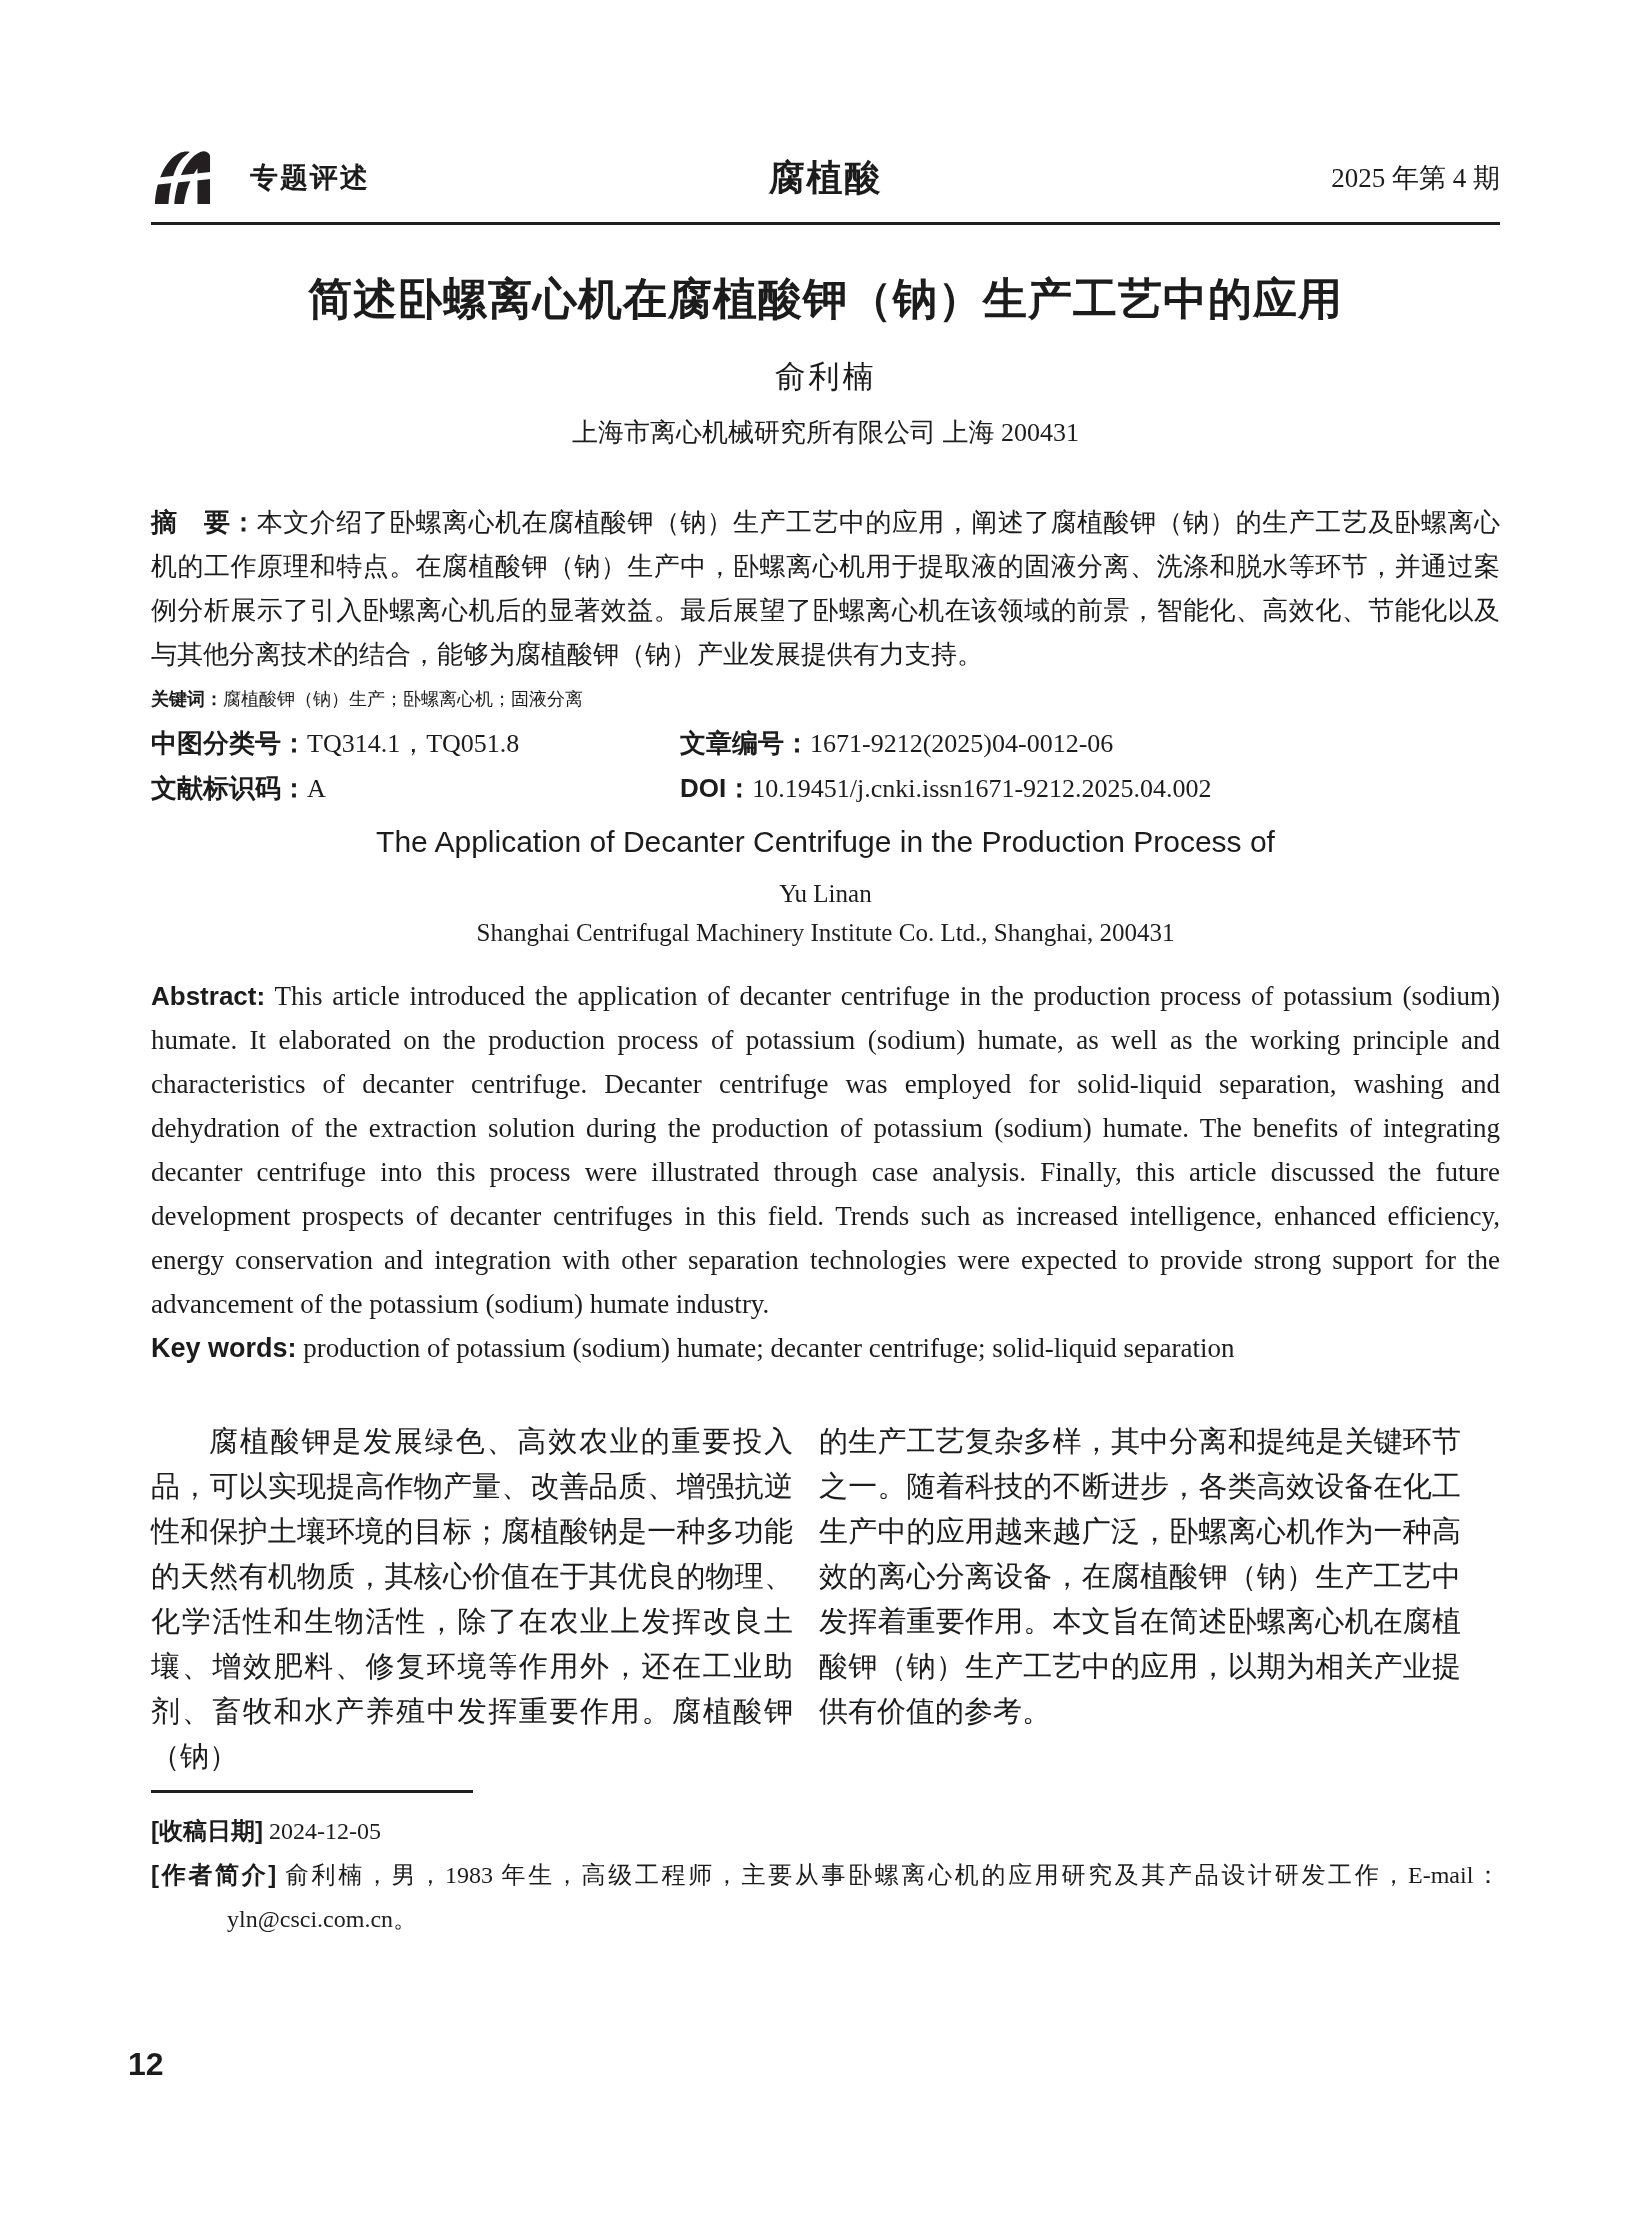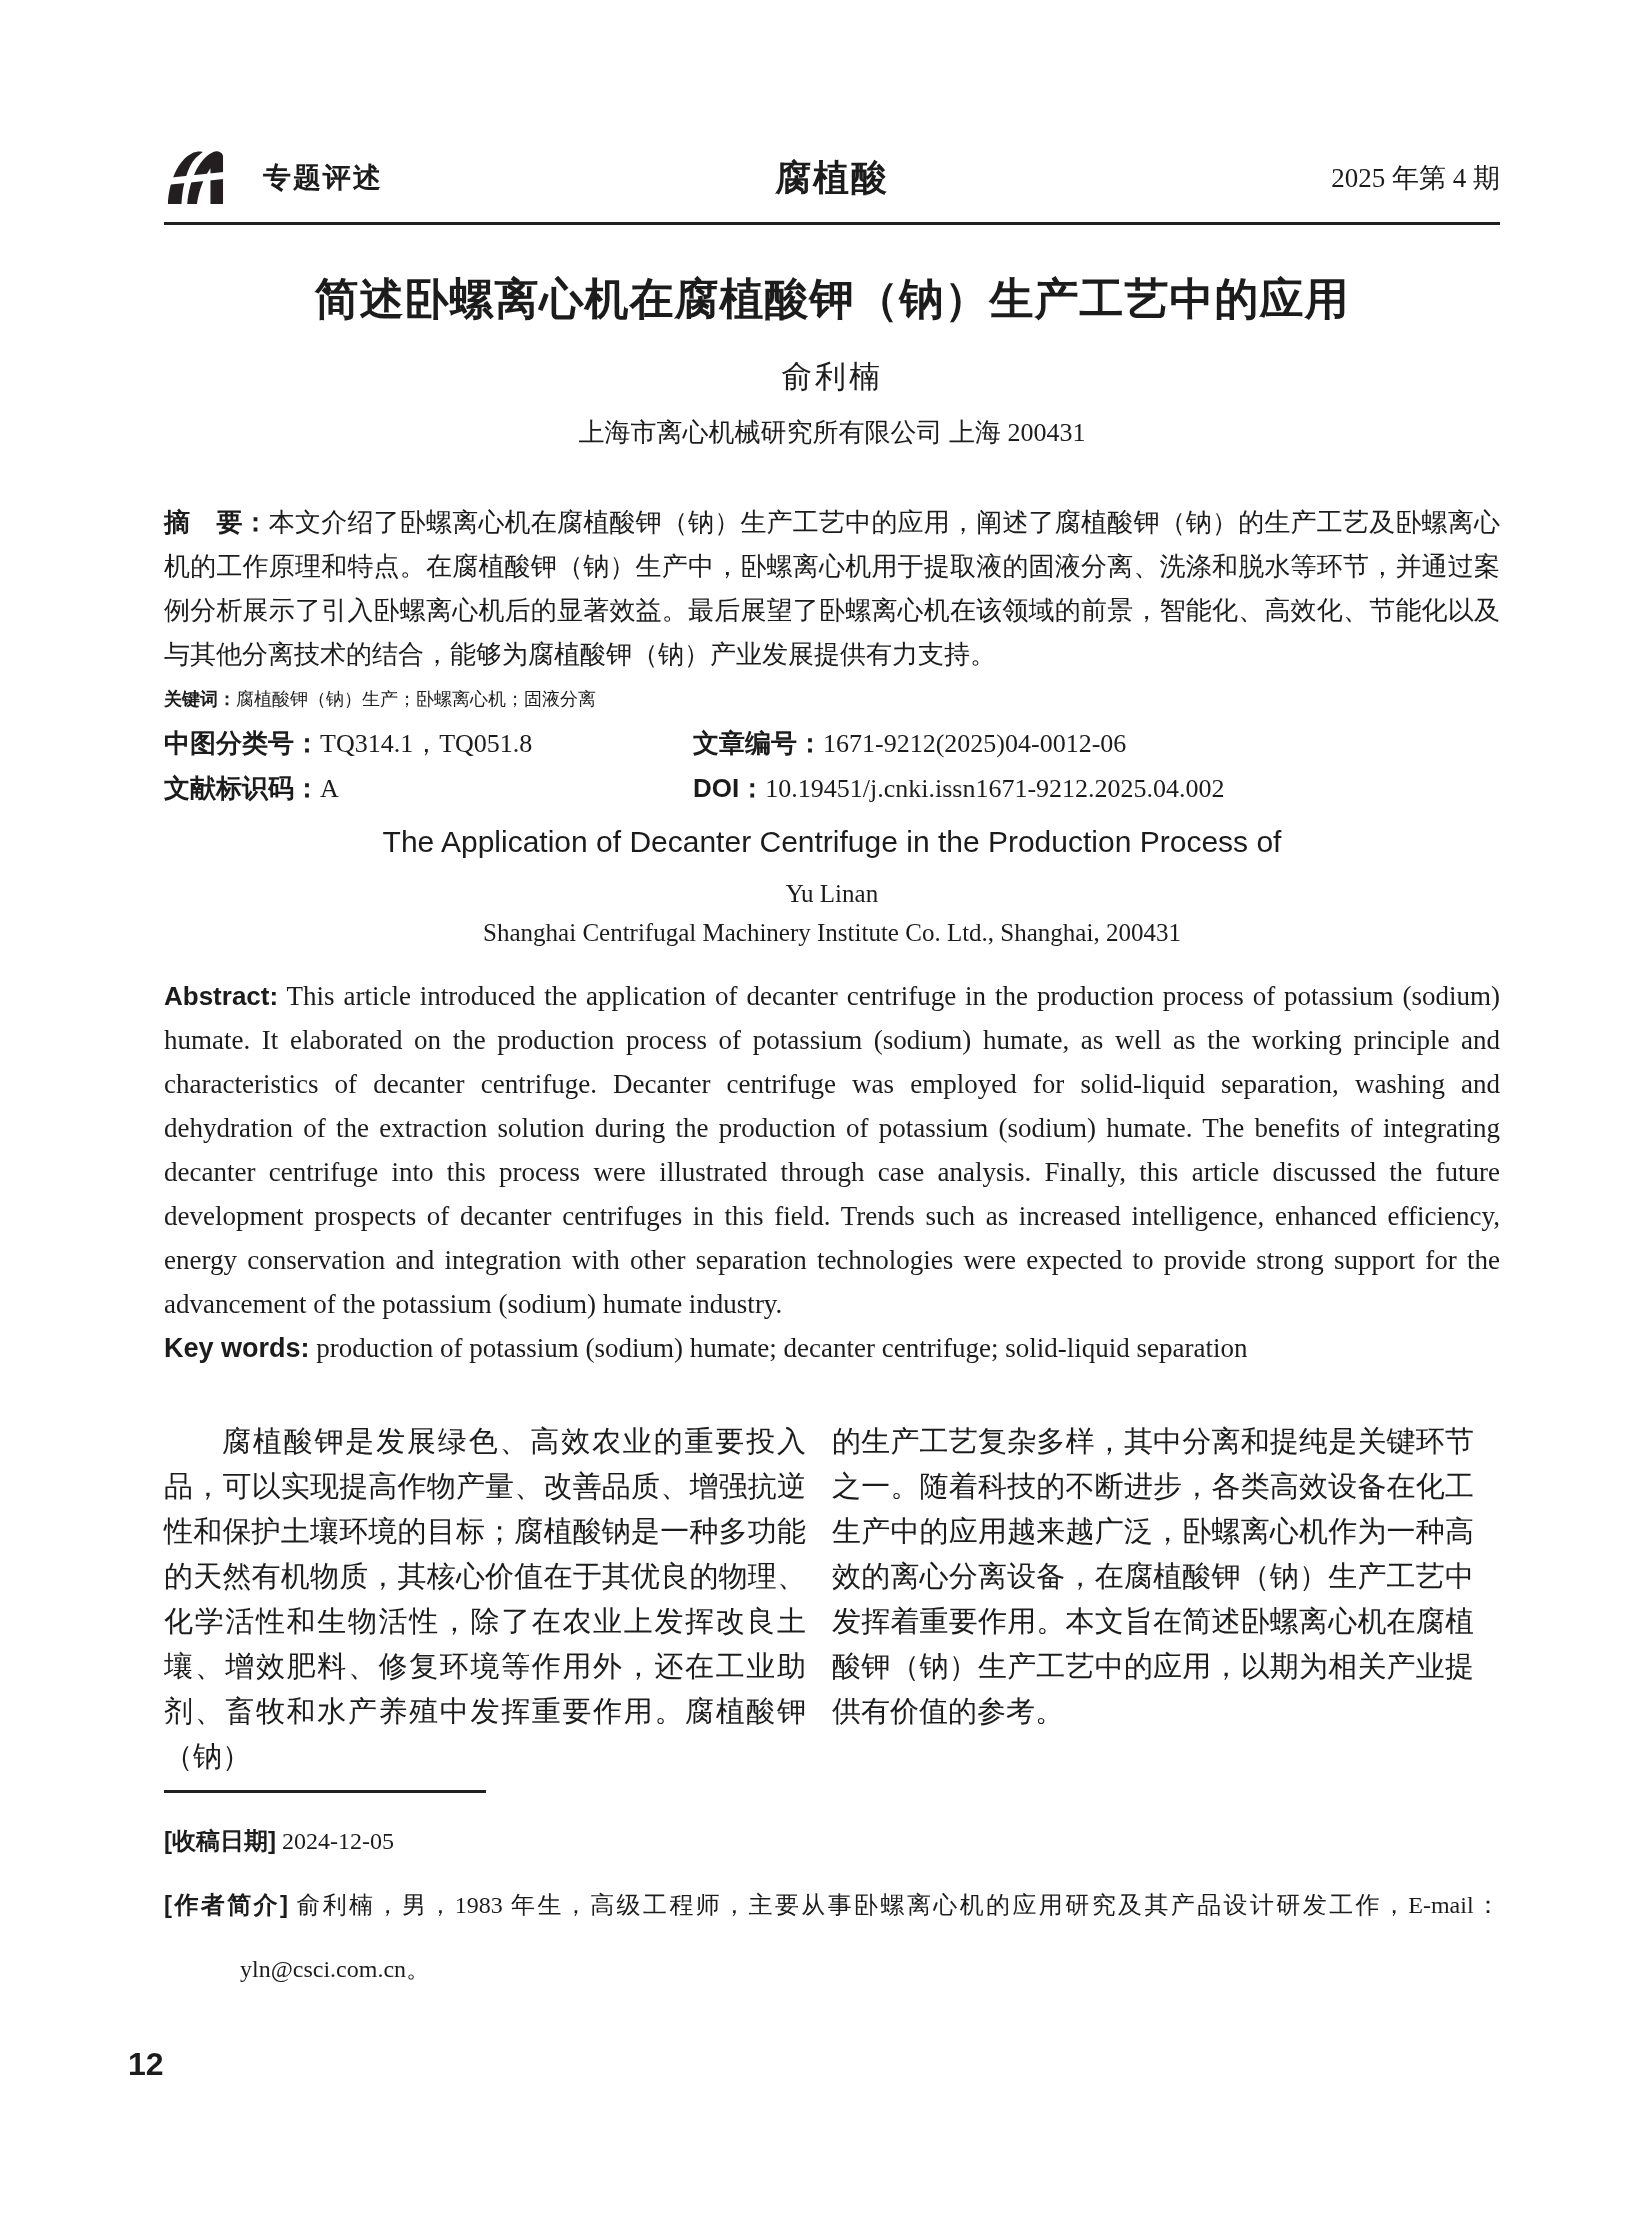--- a/index.html
+++ b/index.html
@@ -3,21 +3,21 @@
 <meta charset="utf-8">
 <style>
   * { margin:0; padding:0; box-sizing:border-box; }
   html,body { background:#ffffff; }
   body {
     width:1651px; height:2223px; position:relative;
     color:#1c1c1c;
     font-family:"Liberation Serif", serif;
     overflow:hidden;
   }
-  .page { padding:146px 151px 0 151px;margin-left:13px; }
+  .page { padding:146px 151px 0 151px; }
 
   
   .header-row { position:relative; display:flex; align-items:center; height:64px; }
   .logo { width:62px; height:58px; flex:0 0 auto; }
   .header-section { font-family:"Liberation Sans", sans-serif; font-weight:bold;
                     font-size:28px; margin-left:37px; letter-spacing:1.9px; }
   .header-journal { position:absolute; left:50%; transform:translateX(-50%);
                     font-family:Liberation Mono, monospace; font-weight:bold;
                     font-size:36px; letter-spacing:1.9px; }
   .header-issue { margin-left:auto; font-size:27px; }
@@ -46,21 +46,21 @@
   .abs-en .lab { font-size:26px; }
   .kw-en { font-size:27px; line-height:44px; text-align:justify; }
 
   
   .body-cols { margin-top:49px; display:flex; gap:26px; }
   .col { width:642px; flex:0 0 auto; font-size:29px; line-height:45px; text-align:justify; }
   .col-left p { text-indent:2em; }
 
   
   .foot-rule { margin-top:11.6px; width:322px; height:2.9px; background:#231f20; }
-  .footnote { margin-top:15.5px; font-size:24px; line-height:64px; }
+  .footnote { margin-top:15.5px; font-size:24px; line-height:44px; }
   .footnote .lab { font-size:24px; }
   .foot-bio { padding-left:76px; text-indent:-76px; text-align:justify; }
 
   .page-number { position:absolute; left:128px; top:2046px;
                  font-family:"Liberation Sans", sans-serif; font-weight:bold; font-size:32px; }
 </style>
 </head>
 <body>
 
 <div class="page">

